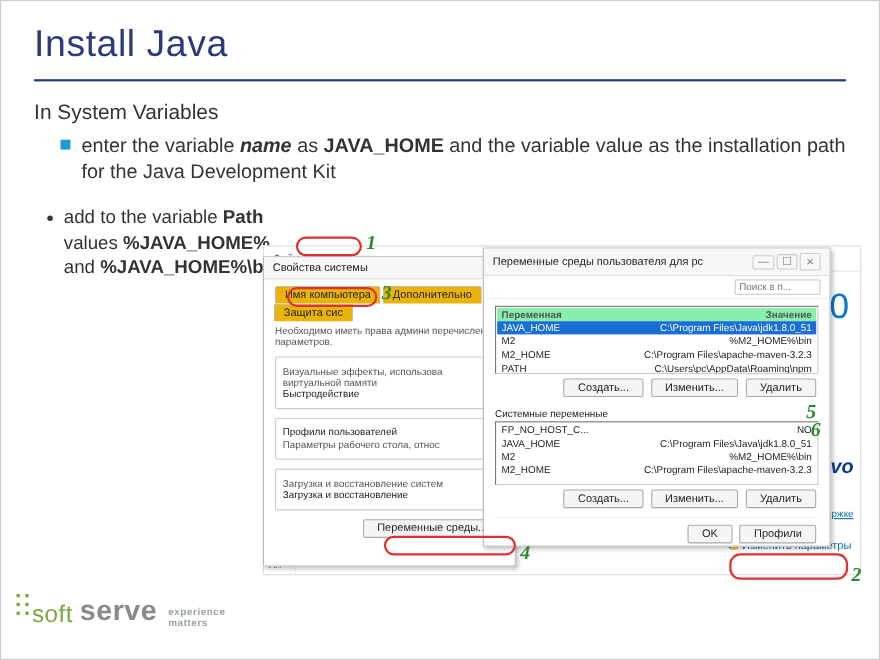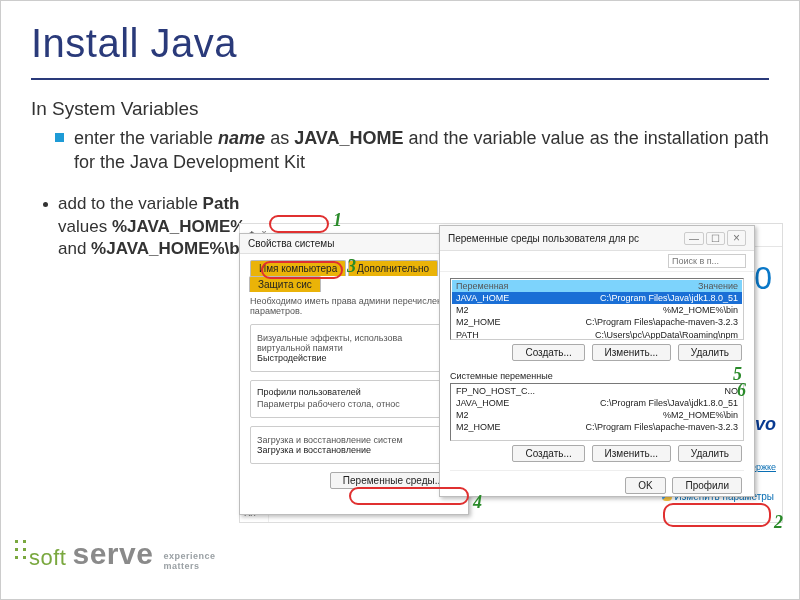--- a/index.html
+++ b/index.html
@@ -1,17 +1,17 @@
 <!DOCTYPE html>
 <html><head>
 <meta charset="utf-8">
 <style>
   html, body { margin:0; padding:0; font-family:"Segoe UI", Arial, sans-serif; background:#fff; width:800px; height:600px; overflow:hidden; }
   .slide { position:relative; width:800px; height:600px; box-sizing:border-box; border:1px solid #ccc; }
-  .title { color:#2a3a7a; font-size:40px; font-weight:500; padding:20px 0 0 30px; letter-spacing:.5px; }
+  .title { color:#2a3a7a; font-size:34px; font-weight:500; padding:20px 0 0 30px; letter-spacing:.5px; }
   .underline { height:2px; background:#2a3a7a; margin:12px 30px 0 30px; }
   .content { padding:18px 30px 0 30px; color:#333; }
   .line1 { font-size:19px; margin-bottom:6px; }
   .bullet { display:flex; font-size:18px; line-height:1.35; margin:2px 0 0 24px; }
   .sq { width:9px; height:9px; background:#1e9bd6; margin:7px 10px 0 0; flex:0 0 auto; }
   .bullet2 { display:flex; font-size:17px; line-height:1.35; margin:18px 0 0 8px; max-width:220px; }
   .dot { width:5px; height:5px; border-radius:50%; background:#333; margin:9px 10px 0 4px; flex:0 0 auto; }
   b { font-weight:700; }
   i { font-style:italic; }
 
@@ -46,21 +46,21 @@
   .n2 { color:#2a8a2a; }
   .n3 { color:#2a8a2a; }
   .n4 { color:#2a8a2a; }
   .n5 { color:#2a8a2a; }
   .n6 { color:#2a8a2a; }
 
   .shield { display:inline-block; width:10px; height:10px; background:linear-gradient(135deg,#4aa0e8 50%,#f4c342 50%); border-radius:1px 1px 4px 4px; transform:rotate(0); vertical-align:middle; margin-right:3px; }
 
   .foot { position:absolute; left:28px; bottom:28px; display:flex; align-items:flex-end; gap:6px; }
   .ss1 { color:#7aa83f; font-size:22px; font-weight:400; letter-spacing:.5px; }
-  .ss2 { color:#8a8a8a; font-size:30px; font-weight:700; letter-spacing:.5px; }
+  .ss2 { color:#8a8a8a; font-size:26px; font-weight:700; letter-spacing:.5px; }
   .tag { color:#9aa0a4; font-size:9px; line-height:1.05; margin-left:4px; font-weight:600; letter-spacing:.5px; }
   .dots { position:absolute; left:14px; bottom:40px; display:grid; grid-template-columns:repeat(2,3px); gap:5px 5px; }
   .dots i { width:3px; height:3px; background:#7aa83f; display:block; }
 </style>
 </head>
 <body>
 
 <div class="slide">
   <div class="title">Install Java</div>
   <div class="underline"></div>
@@ -140,21 +140,21 @@
         <span style="font-size:10px;color:#777;padding:0 4px;border:1px solid #ccc;border-radius:2px;margin-left:4px;cursor:pointer;">—</span>
         <span style="font-size:10px;color:#777;padding:0 4px;border:1px solid #ccc;border-radius:2px;margin-left:2px;cursor:pointer;">☐</span>
         <span style="font-size:12px;color:#777;padding:0 5px;border:1px solid #ccc;border-radius:2px;margin-left:2px;cursor:pointer;">×</span>
       </div>
       <div style="padding:3px 8px;border-bottom:1px solid #eee;text-align:right;">
         <input type="text" style="font-size: 9px; width: 70px; border: 1px solid rgb(204, 204, 204); padding: 1px 3px;" placeholder="Поиск в п...">
       </div>
       <div class="body">
 
         <div class="box list" style="height:58px;overflow:hidden;">
-          <div class="row" style="background:#7dd3fc;color:#555;">
+          <div class="row" style="background:#86efac;color:#555;font-weight:bold;">
             <span>Переменная</span>
             <span>Значение</span>
           </div>
           <div class="row selrow">
             <span>JAVA_HOME</span>
             <span>C:\Program Files\Java\jdk1.8.0_51</span>
           </div>
           <div class="row">
               <span>M2</span>
               <span>%M2_HOME%\bin</span>

